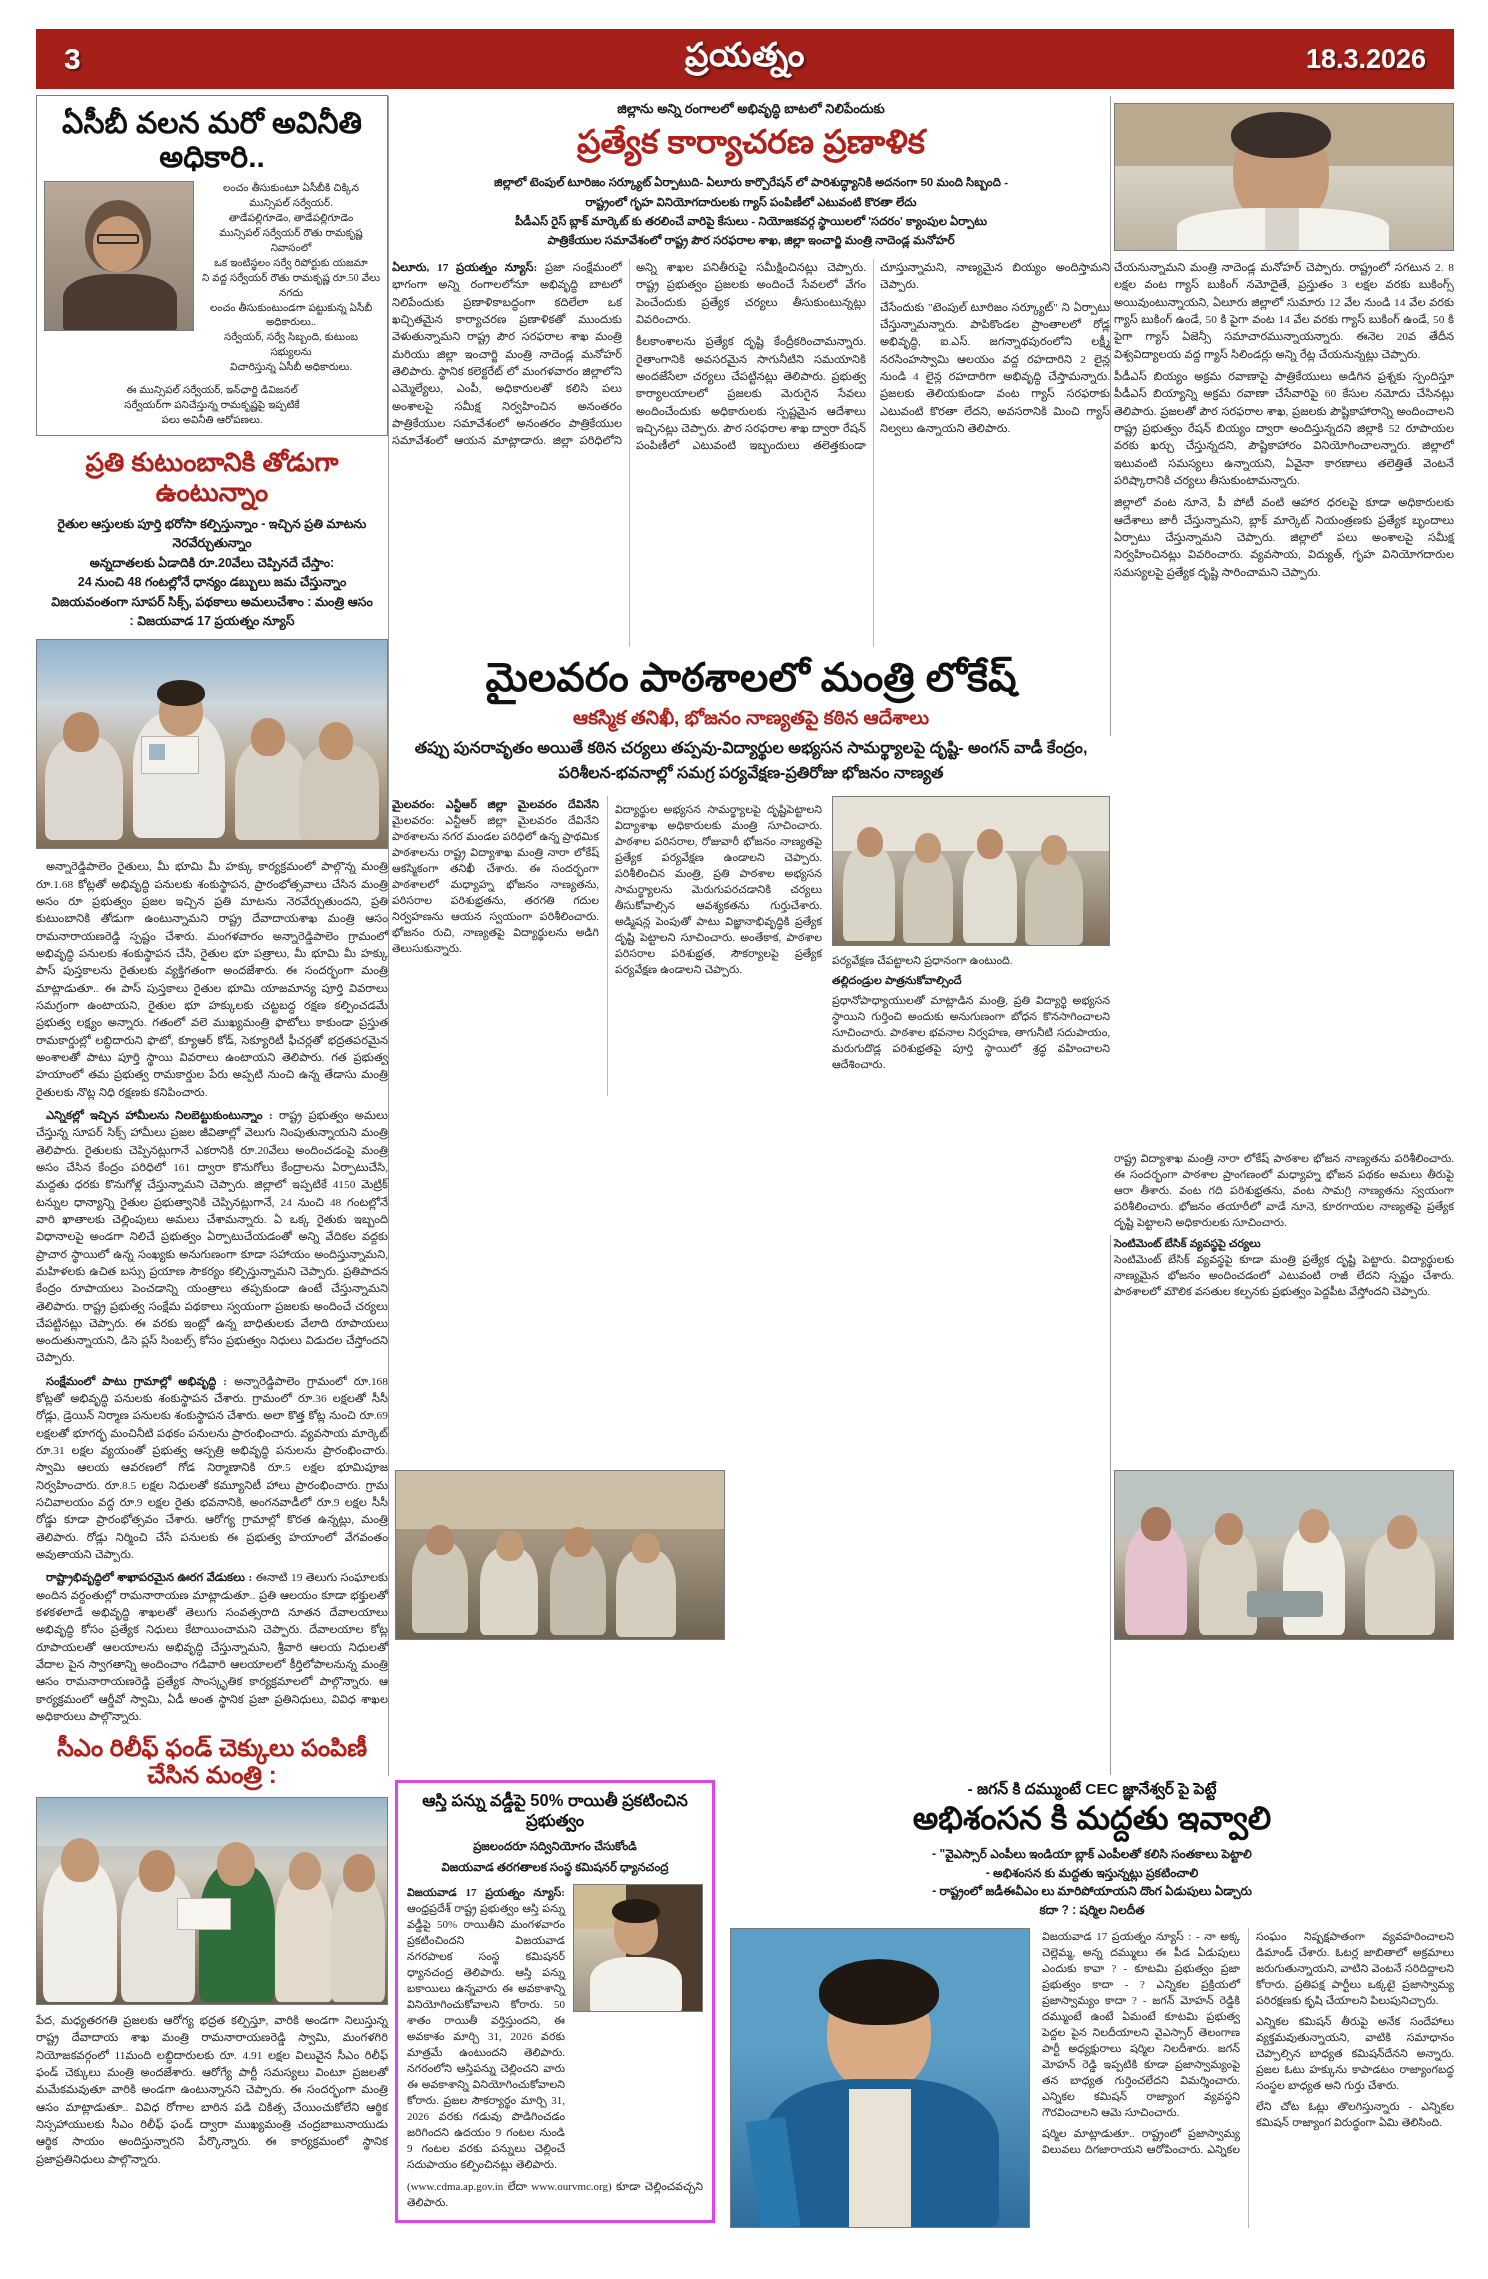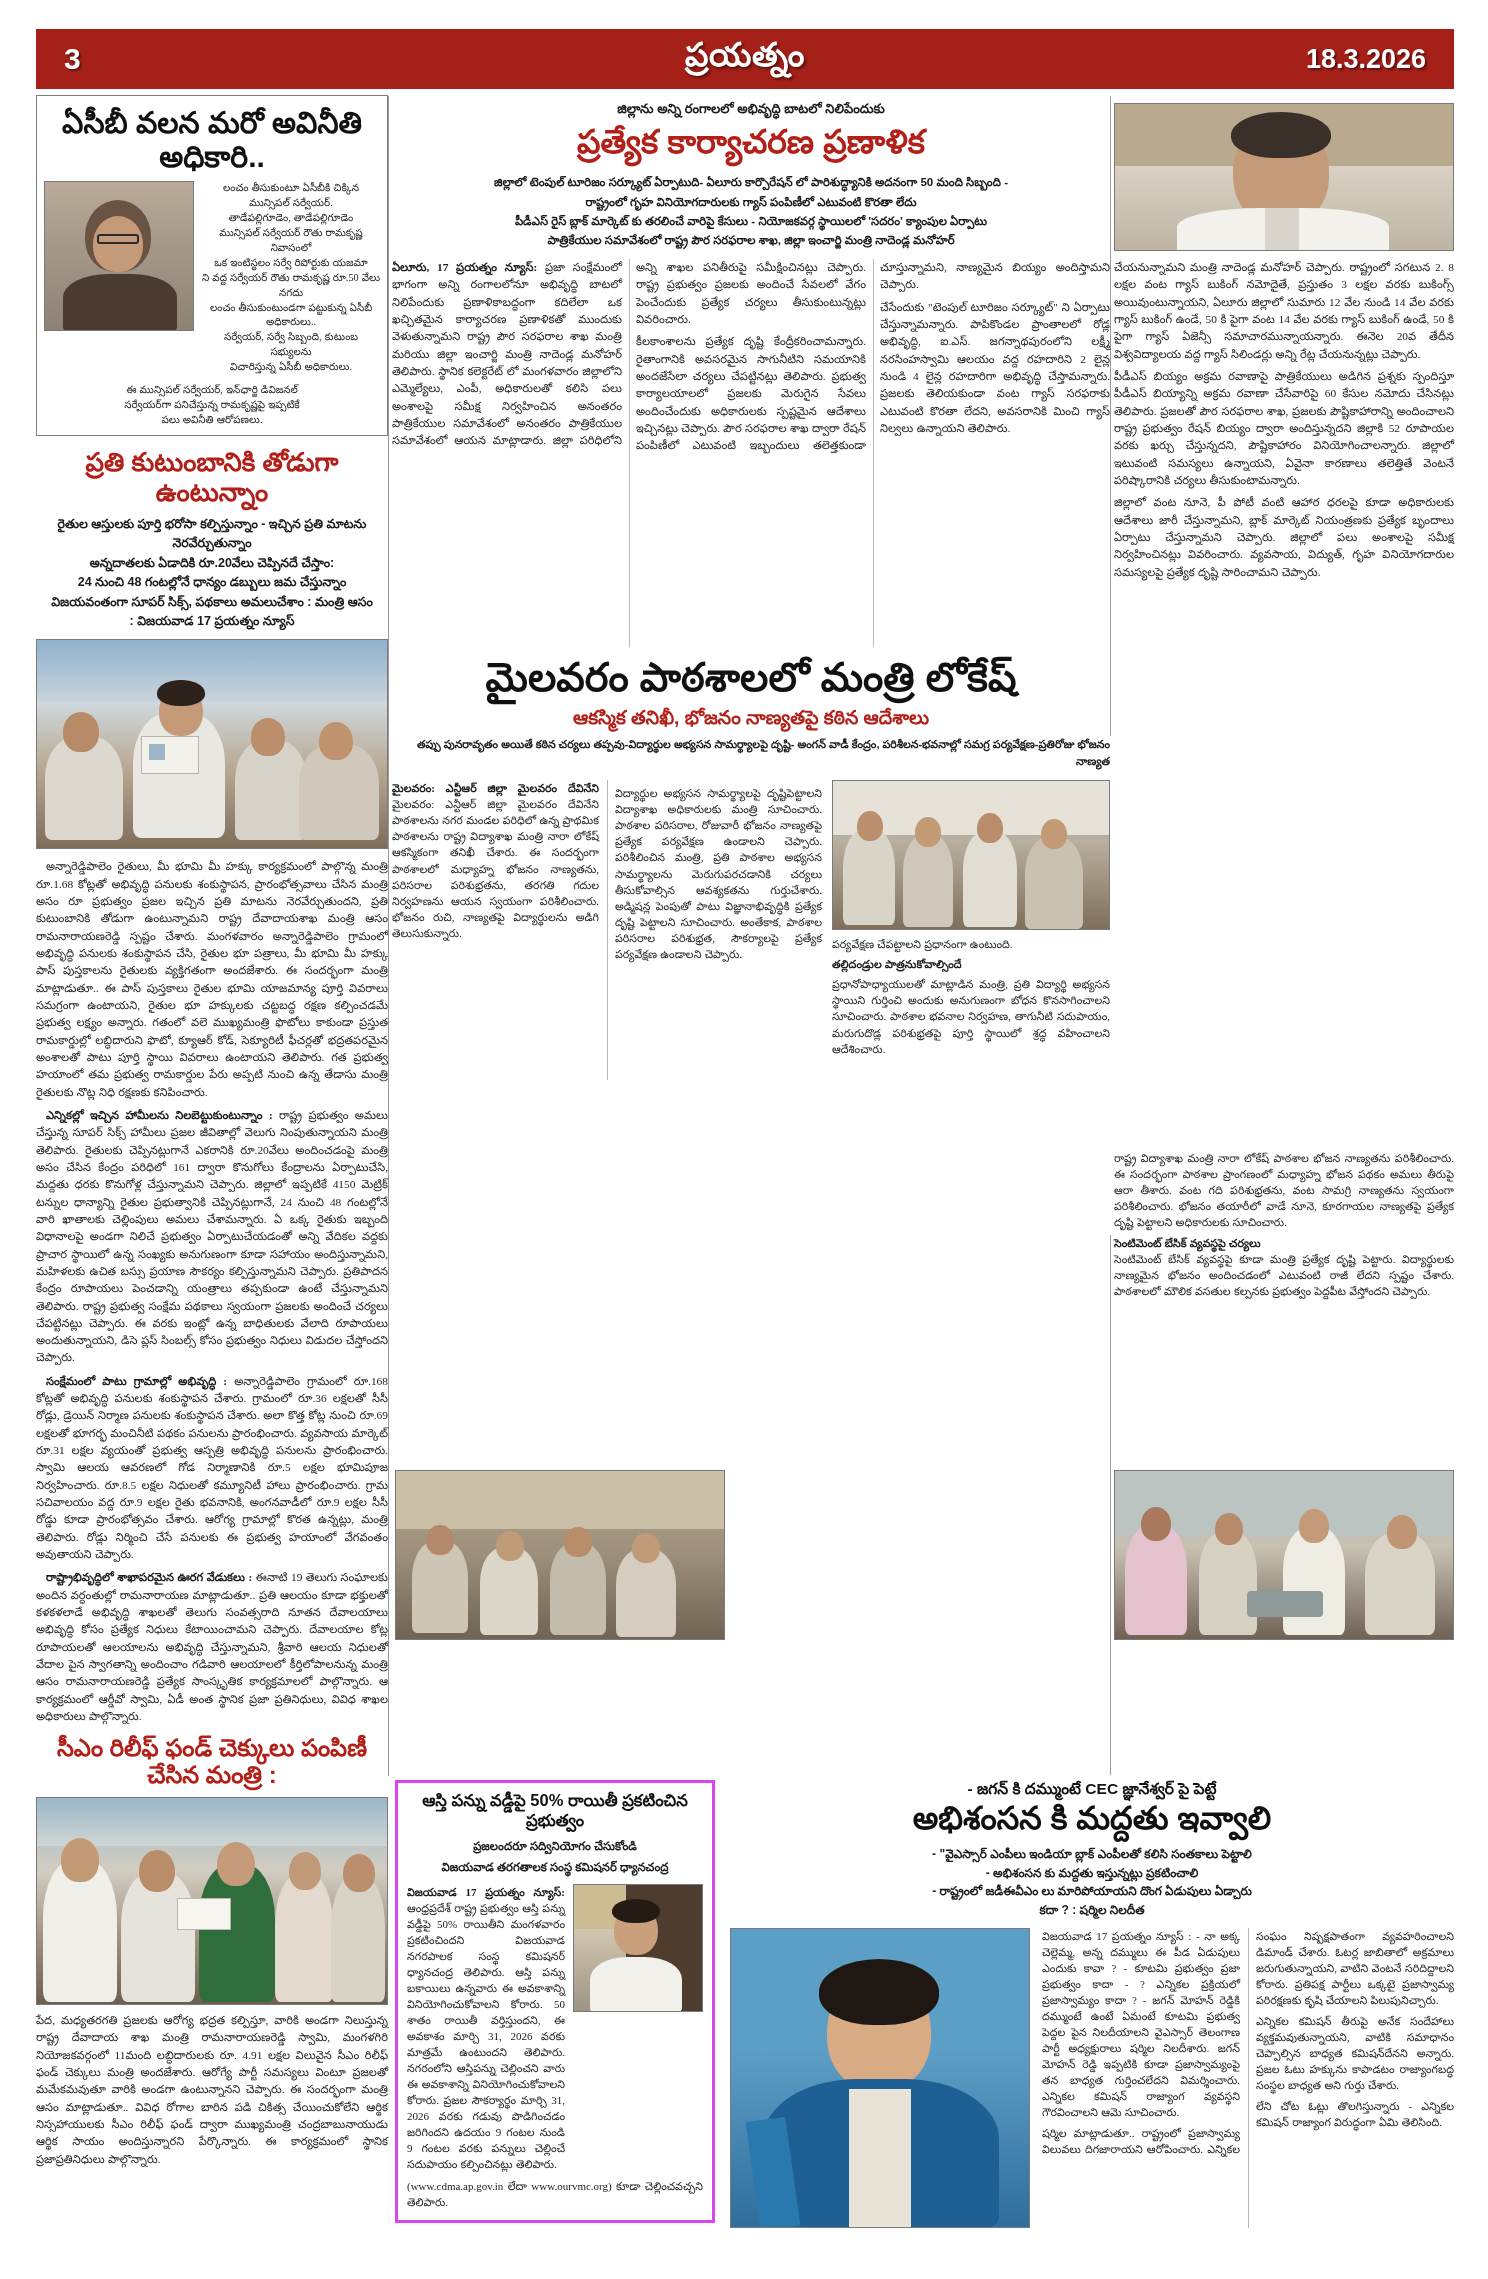--- a/index.html
+++ b/index.html
@@ -295,21 +295,21 @@
         <p><span class="lead">ఏలూరు,  17 ప్రయత్నం న్యూస్:</span>
           <span>ప్రజా సంక్షేమంలో భాగంగా అన్ని రంగాలలోనూ అభివృద్ధి బాటలో నిలిపేందుకు ప్రణాళికాబద్ధంగా కదిలేలా ఒక ఖచ్చితమైన కార్యాచరణ ప్రణాళికతో ముందుకు వెళుతున్నామని రాష్ట్ర పౌర సరఫరాల శాఖ మంత్రి మరియు జిల్లా ఇంచార్జి మంత్రి నాదెండ్ల మనోహర్ తెలిపారు. స్థానిక కలెక్టరేట్ లో మంగళవారం జిల్లాలోని ఎమ్మెల్యేలు, ఎంపీ, అధికారులతో కలిసి పలు అంశాలపై సమీక్ష నిర్వహించిన అనంతరం పాత్రికేయుల సమావేశంలో అనంతరం పాత్రికేయుల సమావేశంలో ఆయన మాట్లాడారు. జిల్లా పరిధిలోని అన్ని శాఖల పనితీరుపై సమీక్షించినట్లు చెప్పారు. రాష్ట్ర ప్రభుత్వం ప్రజలకు అందించే సేవలలో వేగం పెంచేందుకు ప్రత్యేక చర్యలు తీసుకుంటున్నట్లు వివరించారు.</span></p>
         <p style="padding-top:5px;">కీలకాంశాలను ప్రత్యేక దృష్టి కేంద్రీకరించామన్నారు. రైతాంగానికి అవసరమైన సాగునీటిని సమయానికి అందజేసేలా చర్యలు చేపట్టినట్లు తెలిపారు. ప్రభుత్వ కార్యాలయాలలో ప్రజలకు మెరుగైన సేవలు అందించేందుకు అధికారులకు స్పష్టమైన ఆదేశాలు ఇచ్చినట్లు చెప్పారు. పౌర సరఫరాల శాఖ ద్వారా రేషన్ పంపిణీలో ఎటువంటి ఇబ్బందులు తలెత్తకుండా చూస్తున్నామని, నాణ్యమైన బియ్యం అందిస్తామని చెప్పారు.</p>
         <p style="padding-top:5px;">చేసేందుకు "టెంపుల్ టూరిజం సర్క్యూట్" ని ఏర్పాటు చేస్తున్నామన్నారు. పాపికొండల ప్రాంతాలలో రోడ్ల అభివృద్ధి, ఐ.ఎస్. జగన్నాథపురంలోని లక్ష్మీ నరసింహస్వామి ఆలయం వద్ద రహదారిని 2 లైన్ల నుండి 4 లైన్ల రహదారిగా అభివృద్ధి చేస్తామన్నారు. ప్రజలకు తెలియకుండా వంట గ్యాస్ సరఫరాకు ఎటువంటి కొరతా లేదని, అవసరానికి మించి గ్యాస్ నిల్వలు ఉన్నాయని తెలిపారు.</p>
       </div>
     </div>
 
     <div style="padding-top:6px;">
       <div class="hl" style="font-size:40px; line-height:1.2;">మైలవరం పాఠశాలలో మంత్రి లోకేష్</div>
       <div class="hl hl-red" style="font-size:19px; padding-top:6px;">ఆకస్మిక తనిఖీ, భోజనం నాణ్యతపై కఠిన ఆదేశాలు</div>
-      <div class="sub" style="padding-top:8px; font-size:11px;text-align:right;">తప్పు పునరావృతం అయితే కఠిన చర్యలు తప్పవు-విద్యార్థుల అభ్యసన సామర్థ్యాలపై దృష్టి- అంగన్ వాడీ కేంద్రం, పరిశీలన-భవనాల్లో సమగ్ర పర్యవేక్షణ-ప్రతిరోజు భోజనం నాణ్యత</div>
+      <div class="sub" style="padding-top:8px; font-size:16px;">తప్పు పునరావృతం అయితే కఠిన చర్యలు తప్పవు-విద్యార్థుల అభ్యసన సామర్థ్యాలపై దృష్టి- అంగన్ వాడీ కేంద్రం, పరిశీలన-భవనాల్లో సమగ్ర పర్యవేక్షణ-ప్రతిరోజు భోజనం నాణ్యత</div>
 
       <div style="display:flex; gap:10px; padding-top:10px;">
         <div style="width:430px;">
           <div class="twocol body tight" style="height:300px;">
             <p><span class="lead">మైలవరం:  ఎన్టీఆర్ జిల్లా మైలవరం దేవినేని</span>
                <span>మైలవరం: ఎన్టీఆర్ జిల్లా మైలవరం దేవినేని పాఠశాలను నగర మండల పరిధిలో ఉన్న ప్రాథమిక పాఠశాలను రాష్ట్ర విద్యాశాఖ మంత్రి నారా లోకేష్ ఆకస్మికంగా తనిఖీ చేశారు. ఈ సందర్భంగా పాఠశాలలో మధ్యాహ్న భోజనం నాణ్యతను, పరిసరాల పరిశుభ్రతను, తరగతి గదుల నిర్వహణను ఆయన స్వయంగా పరిశీలించారు. భోజనం రుచి, నాణ్యతపై విద్యార్థులను అడిగి తెలుసుకున్నారు.</span></p>
             <p style="padding-top:5px;">విద్యార్థుల అభ్యసన సామర్థ్యాలపై దృష్టిపెట్టాలని విద్యాశాఖ అధికారులకు మంత్రి సూచించారు. పాఠశాల పరిసరాల, రోజువారీ భోజనం నాణ్యతపై ప్రత్యేక పర్యవేక్షణ ఉండాలని చెప్పారు. పరిశీలించిన మంత్రి, ప్రతి పాఠశాల అభ్యసన సామర్థ్యాలను మెరుగుపరచడానికి చర్యలు తీసుకోవాల్సిన ఆవశ్యకతను గుర్తుచేశారు. అడ్మిషన్ల పెంపుతో పాటు విజ్ఞానాభివృద్ధికి ప్రత్యేక దృష్టి పెట్టాలని సూచించారు. అంతేకాక, పాఠశాల పరిసరాల పరిశుభ్రత, సౌకర్యాలపై ప్రత్యేక పర్యవేక్షణ ఉండాలని చెప్పారు.</p>
           </div>
         </div>
         <div style="flex:1;">

